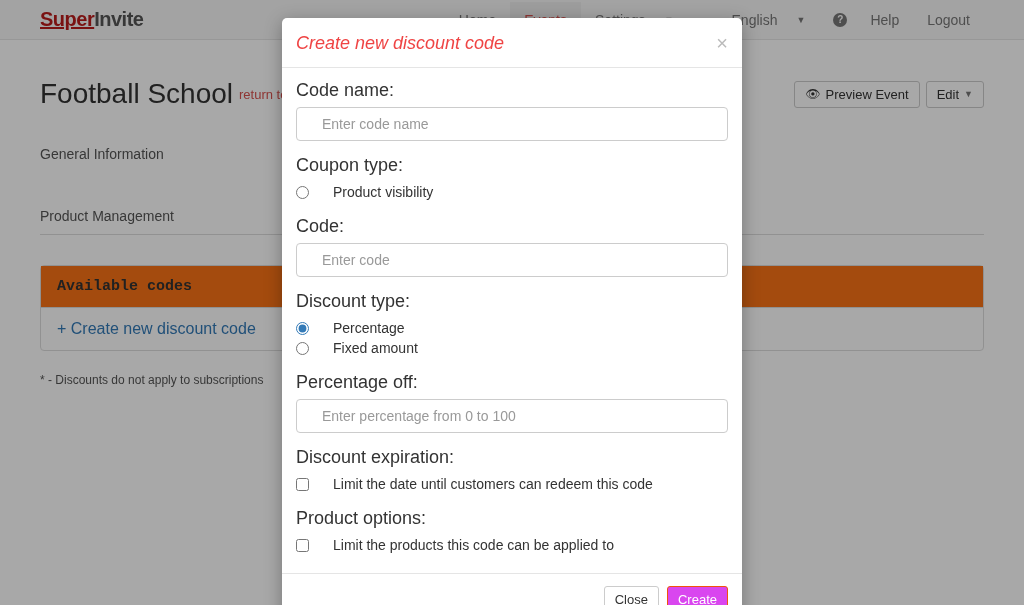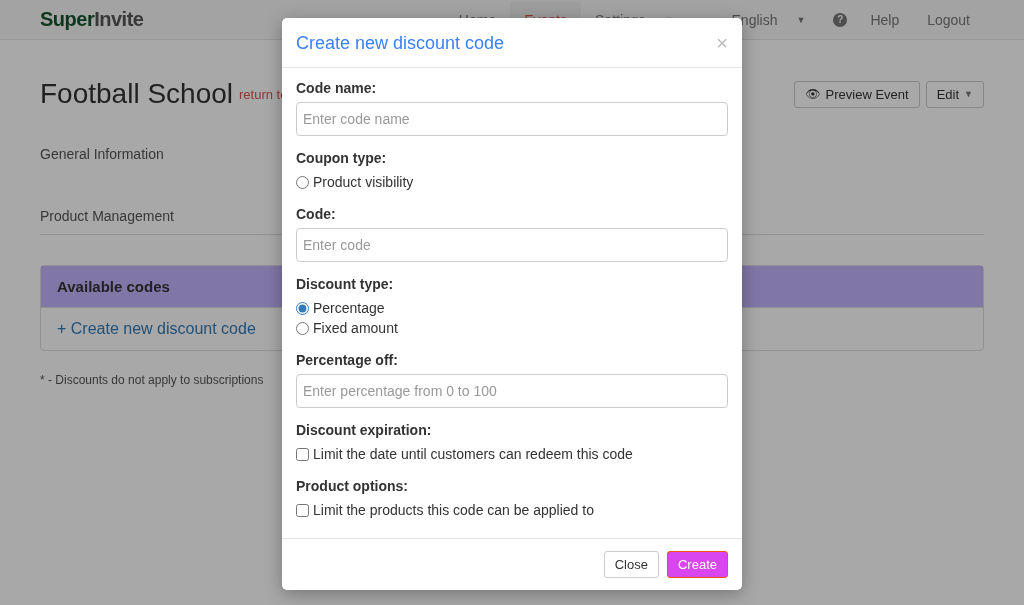--- a/index.html
+++ b/index.html
@@ -16,21 +16,21 @@
   
   .topbar {
     height: 40px;
     background: #f8f8f8;
     border-bottom: 1px solid #e6e6e6;
     display: flex;
     align-items: center;
     padding: 0 40px;
   }
   .logo { font-size: 20px; font-weight: 600; letter-spacing: -0.5px; }
-  .logo-super { color: #14532d; }
+  .logo-super { color: #b91c1c; text-decoration: underline; }
   .logo-invite { color: #555; }
   .nav-spacer { flex: 1; }
   .nav-item {
     color: #777;
     padding: 10px 14px;
     font-size: 14px;
     display: flex;
     align-items: center;
     gap: 19px;
     cursor: pointer;
@@ -50,45 +50,45 @@
   .head-right { margin-left:auto; display:flex; gap:6px; }
   .btn {
     border:1px solid #ccc; background:#fff; padding:5px 10px; font-size:13px;
     border-radius:3px; cursor:pointer; display:flex; align-items:center; gap:5px; color:#333;
   }
   .btn-primary { background:#d946ef; border-color:#f0540c; color:#fff; }
   .eye-icon { font-size:12px; }
   .tabs { border-bottom:1px solid #ddd; margin-top:26px; display:flex; gap:26px;flex-direction:column; }
   .tab { padding:10px 0; font-size:14px; color:#555; cursor:pointer; }
   .panel { border:1px solid #ddd; border-radius:4px; margin-top:30px; }
-  .panel-head { background:#c4b5fd; padding:12px 16px; font-size:15px; font-weight:600; border-bottom:1px solid #ddd; }
+  .panel-head { background:#f97316; padding:12px 16px; font-size:15px; font-weight:600; border-bottom:1px solid #ddd;font-family:Liberation Mono, monospace; }
   .panel-body { padding:12px 16px; }
   .create-link { color:#337ab7; font-size:16px; cursor:pointer; }
   .footnote { margin-top:22px; font-size:12px; color:#555; }
   
   .overlay {
     position:absolute; inset:0; background:rgba(0,0,0,0.34);
     display:flex; justify-content:center; align-items:flex-start;
   }
   .modal {
     background:#fff; width:460px; margin-top:18px; border-radius:5px;
     box-shadow:0 4px 18px rgba(0,0,0,0.3);
   }
   .modal-head { padding:14px 14px 12px 14px; border-bottom:1px solid #e5e5e5; display:flex; align-items:center; }
-  .modal-title { font-size:18px; font-weight:500; color:#3b82f6; }
+  .modal-title { font-size:18px; font-weight:500; color:#ef4444;font-style:italic; }
   .modal-close { margin-left:auto; color:#bbb; font-size:20px; cursor:pointer; font-weight:300; }
   .modal-body { padding:12px 14px 4px 14px; }
   .form-group { margin-bottom:14px; }
-  .form-label { font-weight:700; font-size:14px; margin-bottom:6px; display:block; }
+  .form-label { font-weight:400; font-size:18px; margin-bottom:6px; display:block; }
   .text-input {
-    width:100%; border:1px solid #ccc; border-radius:4px; padding:8px 6px; font-size:14px;
+    width:100%; border:1px solid #ccc; border-radius:4px; padding:8px 25px; font-size:14px;
     color:#555;
   }
   .text-input::placeholder { color:#999; }
-  .radio-row, .check-row { display:flex; align-items:center; gap:4px; font-size:14px; padding:2px 0; }
+  .radio-row, .check-row { display:flex; align-items:center; gap:24px; font-size:14px; padding:2px 0; }
   .radio-row input, .check-row input { accent-color:#337ab7; }
   .modal-foot { border-top:1px solid #e5e5e5; padding:12px 14px; display:flex; justify-content:flex-end; gap:8px; }
 </style>
 </head>
 <body>
 
 <div class="topbar">
   <div class="logo">
     <span class="logo-super">Super</span><span class="logo-invite">Invite</span>
   </div>

